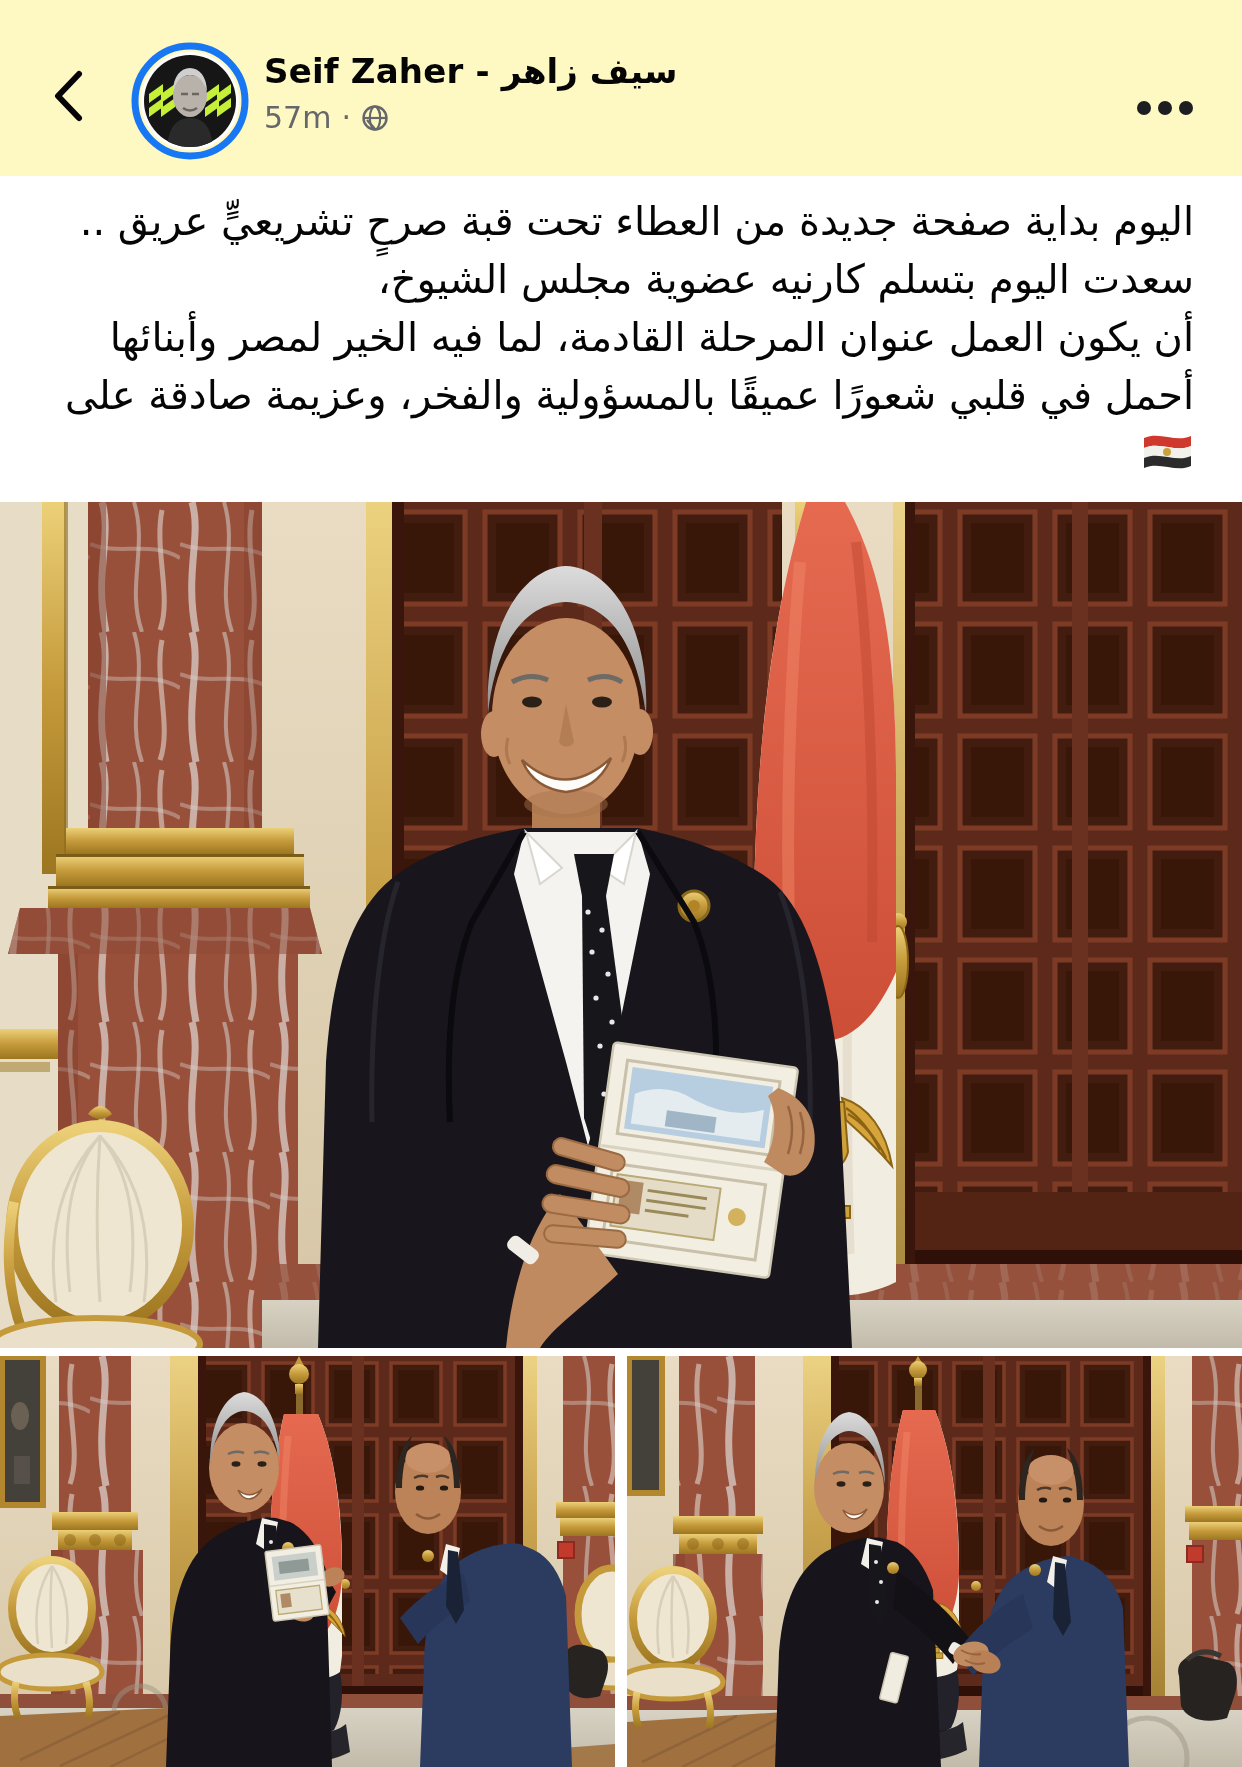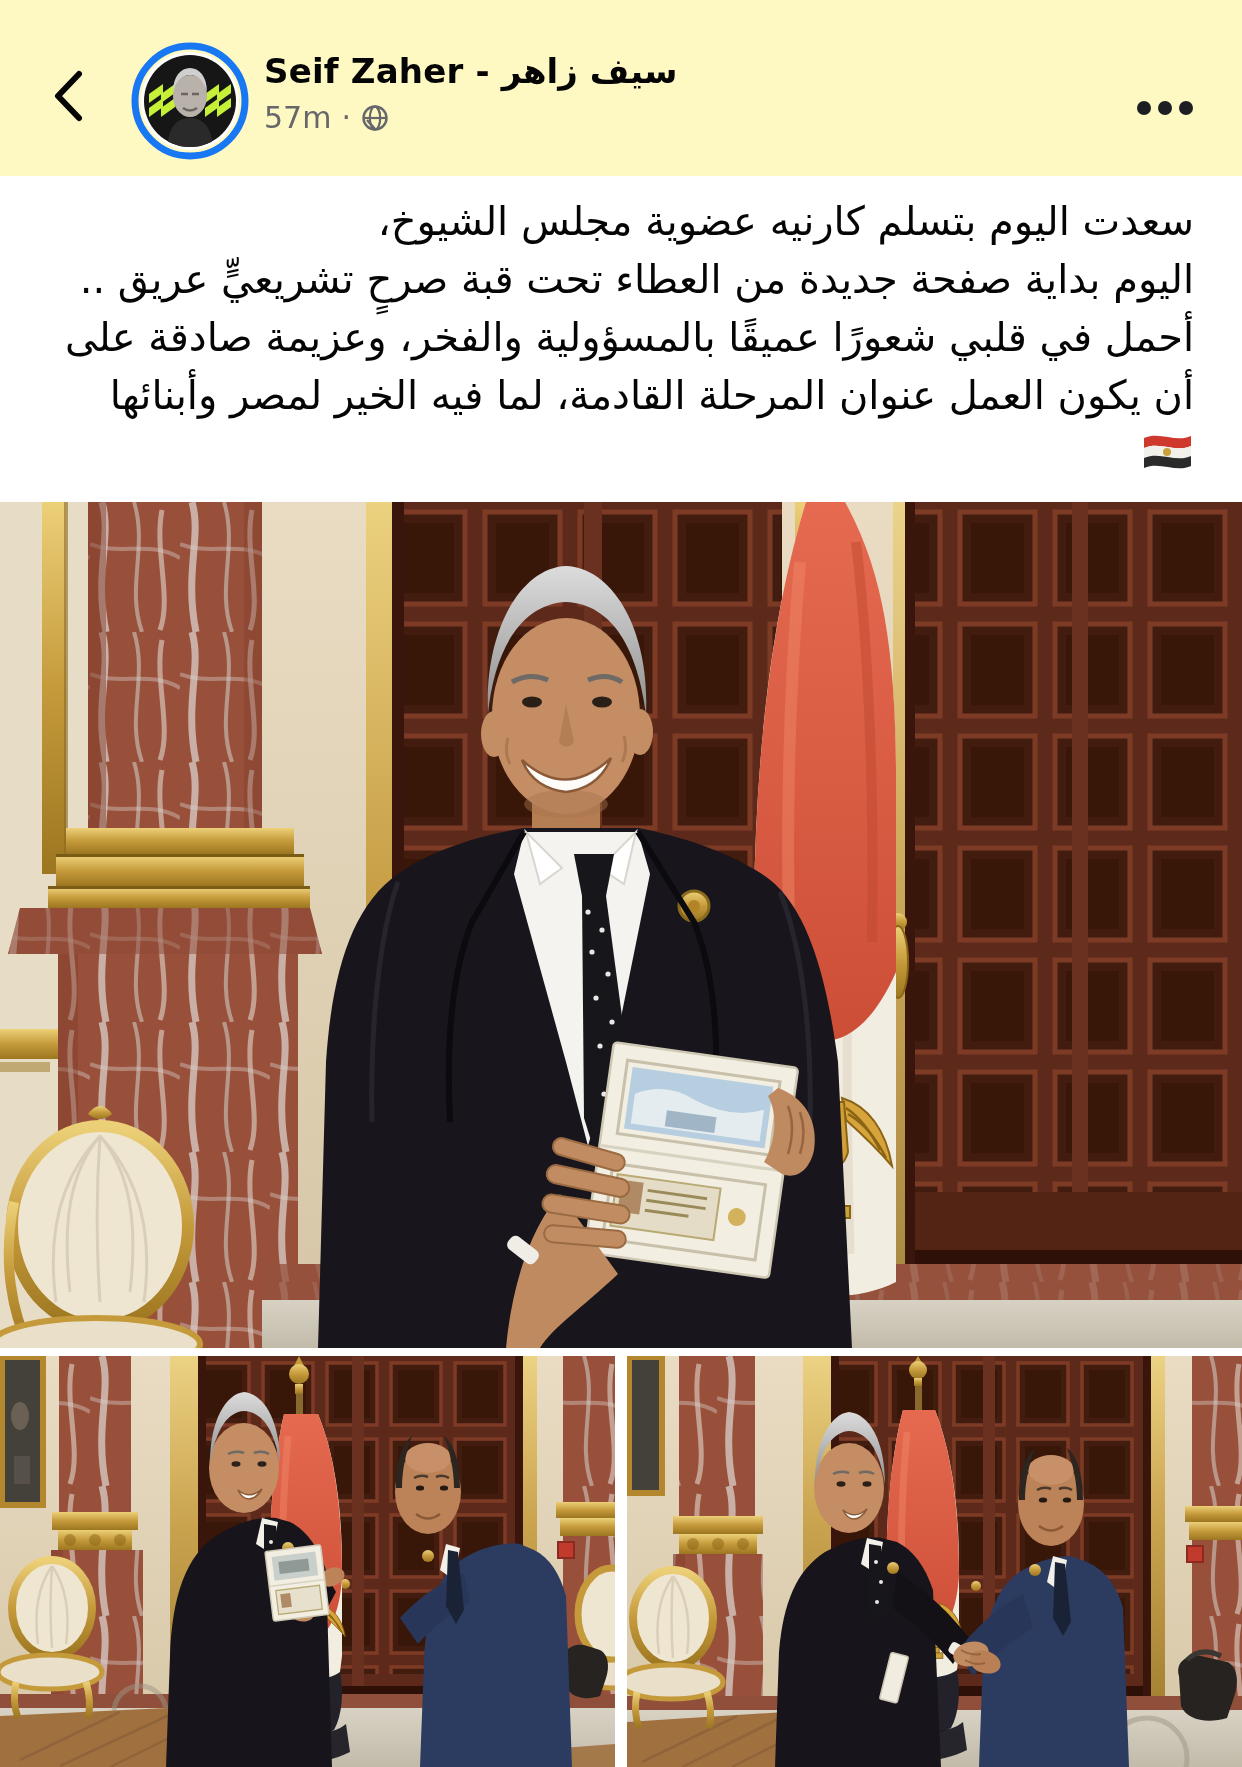--- a/index.html
+++ b/index.html
@@ -130,24 +130,24 @@
   </div>
 
   <button class="menu-btn" aria-label="More options">
     <i></i>
       <i></i>
       <i></i>
   </button>
 </div>
 
 <div class="post-text">
+  <div>اليوم بداية صفحة جديدة من العطاء تحت قبة صرحٍ تشريعيٍّ عريق ..</div>
   <div>سعدت اليوم بتسلم كارنيه عضوية مجلس الشيوخ،</div>
-  <div>اليوم بداية صفحة جديدة من العطاء تحت قبة صرحٍ تشريعيٍّ عريق ..</div>
+  <div>أن يكون العمل عنوان المرحلة القادمة، لما فيه الخير لمصر وأبنائها</div>
   <div>أحمل في قلبي شعورًا عميقًا بالمسؤولية والفخر، وعزيمة صادقة على</div>
-  <div>أن يكون العمل عنوان المرحلة القادمة، لما فيه الخير لمصر وأبنائها</div>
 </div>
 <div class="emoji-line">
   <svg width="54" height="42" viewBox="0 0 54 42" aria-label="🇪🇬">
     <path d="M4,8 C20,1 36,13 51,6 L51,16 C36,23 20,11 4,18 Z" fill="#cf392d"></path>
     <path d="M4,18 C20,11 36,23 51,16 L51,26 C36,33 20,21 4,28 Z" fill="#f2f0ea"></path>
     <path d="M4,28 C20,21 36,33 51,26 L51,36 C36,43 20,31 4,38 Z" fill="#2b2b2b"></path>
     <circle cx="27" cy="22" r="4" fill="#caa23c"></circle>
   </svg>
 </div>
 

